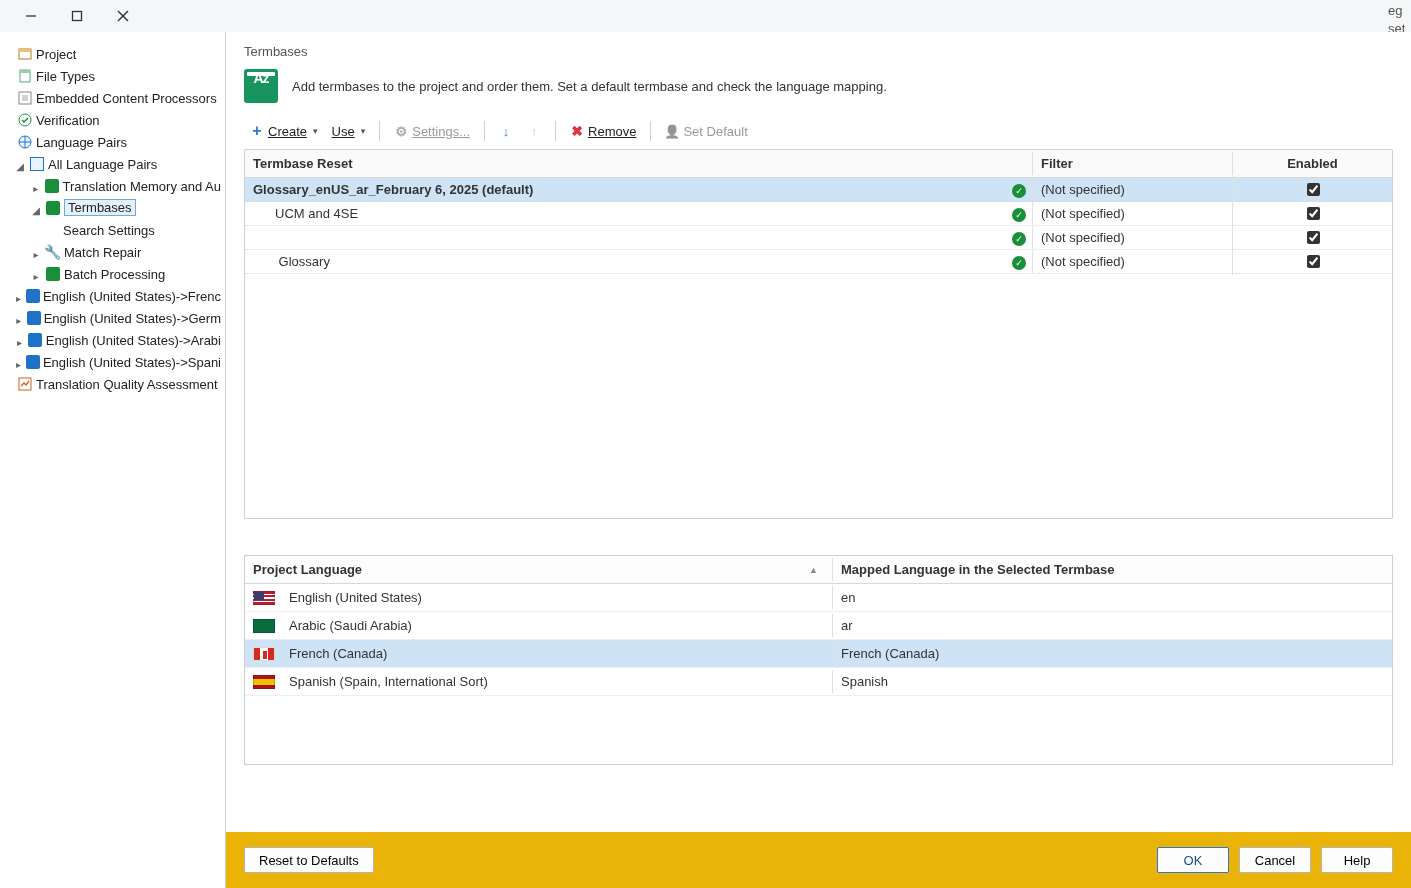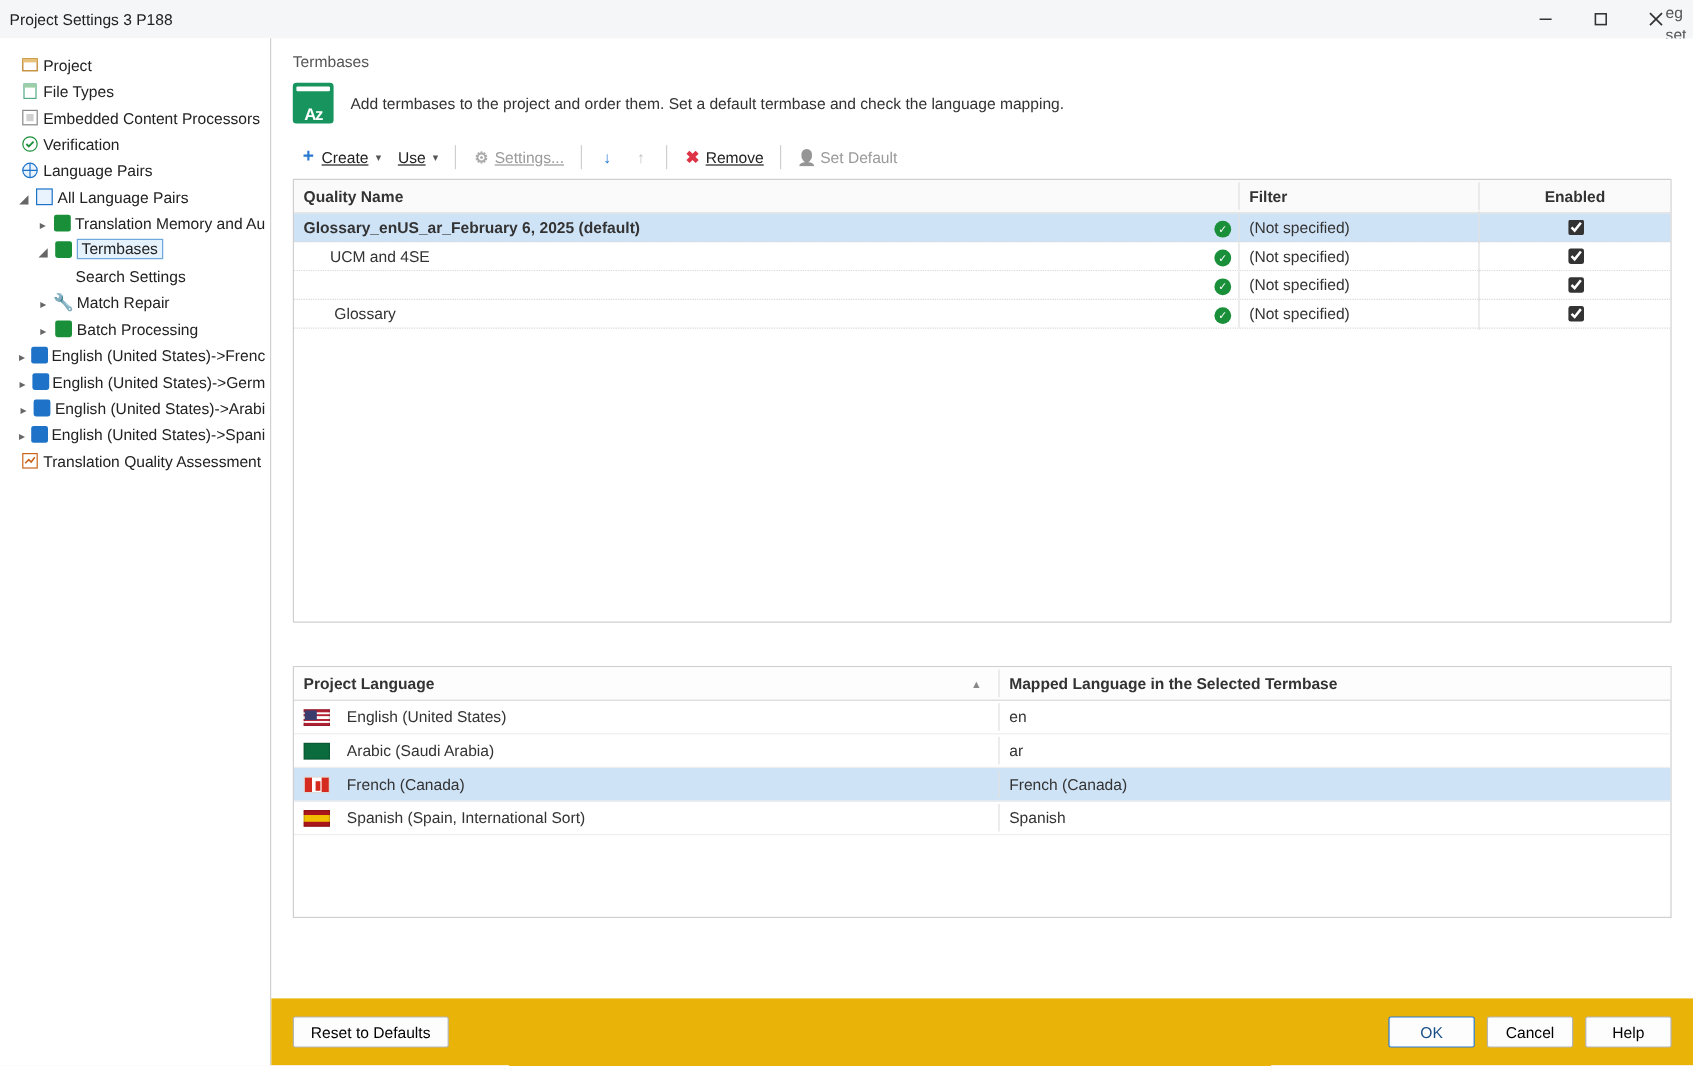--- a/index.html
+++ b/index.html
@@ -80,21 +80,21 @@
     display:flex; flex-direction:column;
   }
   .panel-title { font-size:13px; color:#555; margin-bottom:4px; }
   .desc-row { display:flex; align-items:center; gap:14px; margin: 6px 0 14px 0; }
   .az-icon {
     width:34px; height:34px; border-radius:3px; background:#18955f; position:relative;
   }
   .az-icon::before {
     content:""; position:absolute; top:3px; left:3px; right:3px; height:4px; background:#fff; border-radius:1px;
   }
-  .az-icon .az { position:absolute; bottom:0; left:0; right:0; text-align:center; color:#fff; font-weight:bold; font-size:14px; letter-spacing:-1px;}
+  .az-icon .az { position:absolute; bottom:17px; left:0; right:0; text-align:center; color:#fff; font-weight:bold; font-size:14px; letter-spacing:-1px;}
   .desc-text { color:#333; }
 
   
   .toolbar {
     display:flex; align-items:center; gap:2px; height:28px; margin-bottom:4px;
   }
   .tbtn {
     display:inline-flex; align-items:center; gap:4px; padding:2px 6px; height:24px;
     color:#222; border-radius:2px;
   }
@@ -186,21 +186,20 @@
 
 <div class="bg-partial-text">
   <span>eg</span><br>
   <span>set</span><br>
   <span>ma</span><br>
   <span>ks</span>
 </div>
 <div class="behind-right"></div>
 
 <div class="titlebar">
-  <div class="title">Project Settings            3 P188</div>
   <div class="winbtn">
     <svg width="12" height="12">
         <line x1="1" y1="6" x2="11" y2="6" stroke="#333" stroke-width="1.3"></line>
       </svg>
   </div>
   <div class="winbtn">
     <svg width="12" height="12">
         <rect x="1.5" y="1.5" width="9" height="9" fill="none" stroke="#333" stroke-width="1.3"></rect>
       </svg>
   </div>
@@ -424,21 +423,21 @@
       </div>
       <span class="tsep"></span>
       <div class="tbtn disabled">
         <span class="tic">👤</span>
         <span class="lbl"><span>Set Default</span></span>
       </div>
     </div>
 
     <div class="grid1">
       <div class="ghead">
-        <div class="gcell c-name">Quality Name</div>
+        <div class="gcell c-name">Termbase Reset</div>
         <div class="gcell c-status"></div>
         <div class="gcell c-filter">Filter</div>
         <div class="gcell c-enabled">Enabled</div>
       </div>
       <div id="grid1-body">
           <div class="grow sel">
             <div class="gcell c-name" style="padding-left:8px">Glossary_enUS_ar_February 6, 2025 (default)</div>
             <div class="gcell c-status"><span class="okcircle">✓</span></div>
             <div class="gcell c-filter">(Not specified)</div>
             <div class="gcell c-enabled"><input type="checkbox" class="chk" checked="" style=""></div>

